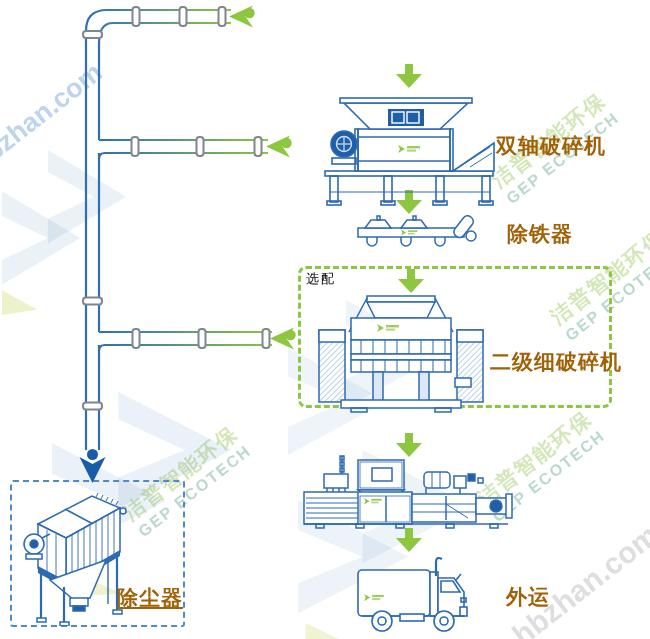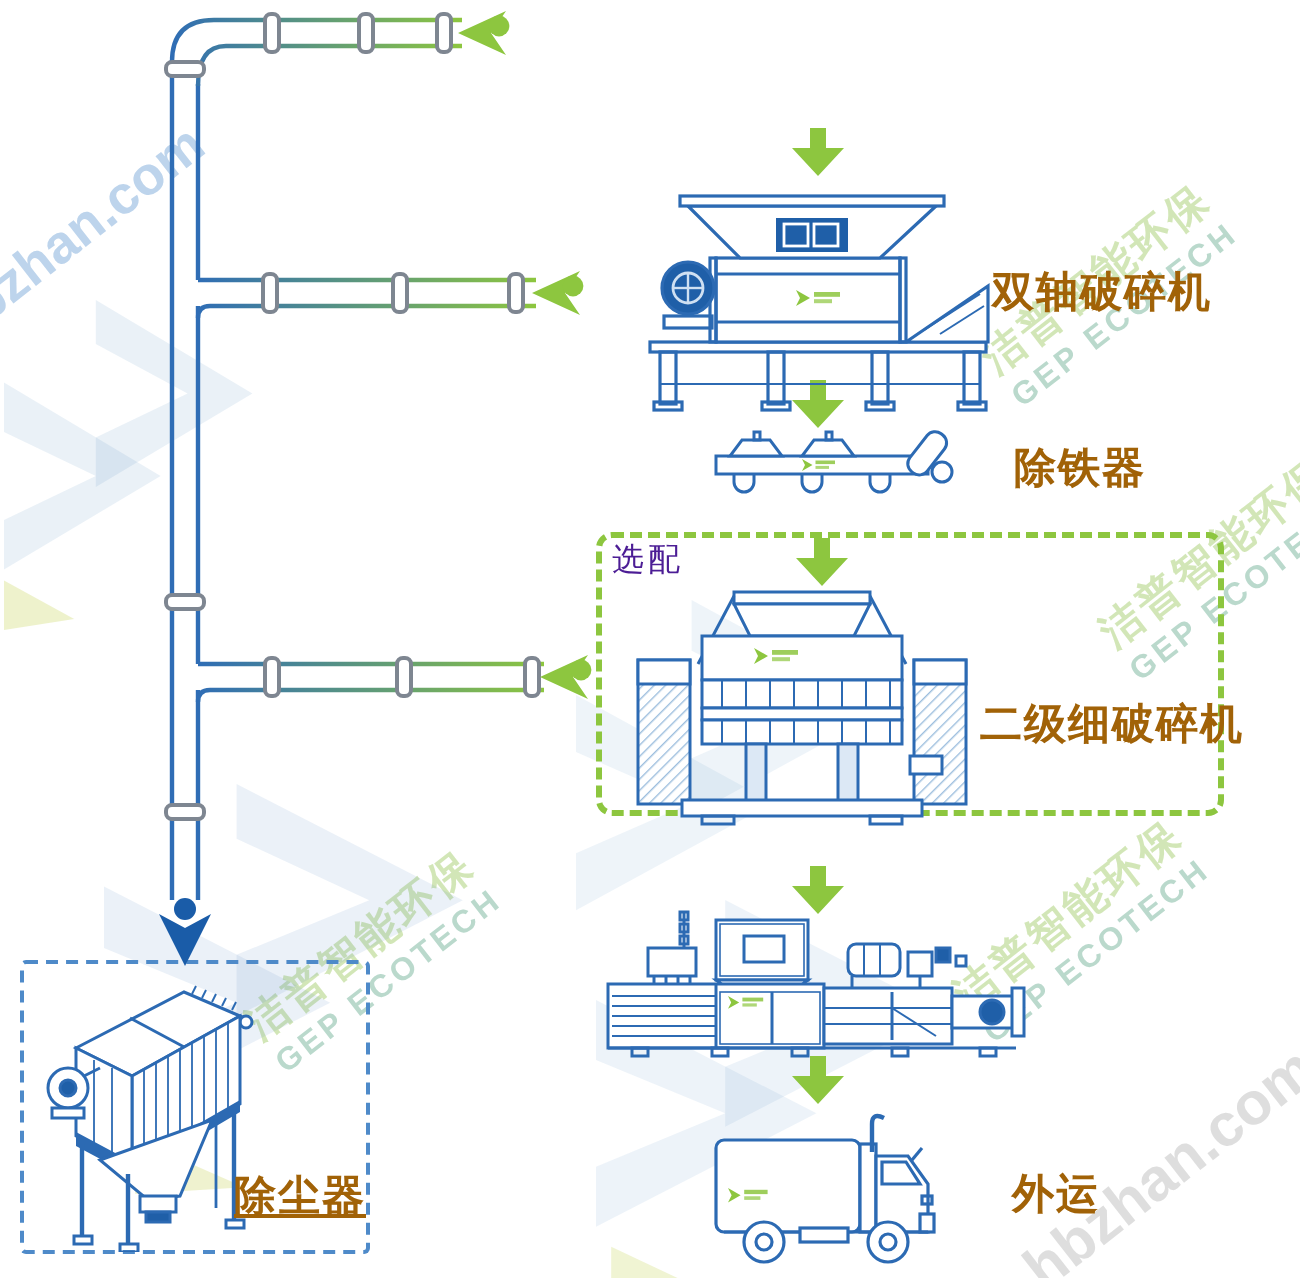--- a/index.html
+++ b/index.html
@@ -32,21 +32,21 @@
   .dust-box {
     position:absolute; left:10px; top:480px; width:175px; height:147px;
     border:2px dashed #4e8ac9; border-radius:3px; box-sizing:border-box;
   }
   
   .stage-label {
     position:absolute; font-size:21px; color:#a16207; letter-spacing:1px;
     white-space:nowrap; font-weight:bold;
   }
   .optional-label {
-    position:absolute; left:306px; top:270px; font-size:16px; color:#4c1d95;
+    position:absolute; left:306px; top:270px; font-size:13px; color:#000000;
     letter-spacing:2px; white-space:nowrap;
   }
   svg { display:block; }
 </style>
 </head>
 <body>
 
 <div id="canvas">
 
   <div class="wm-site tl">hbzhan.com</div>

